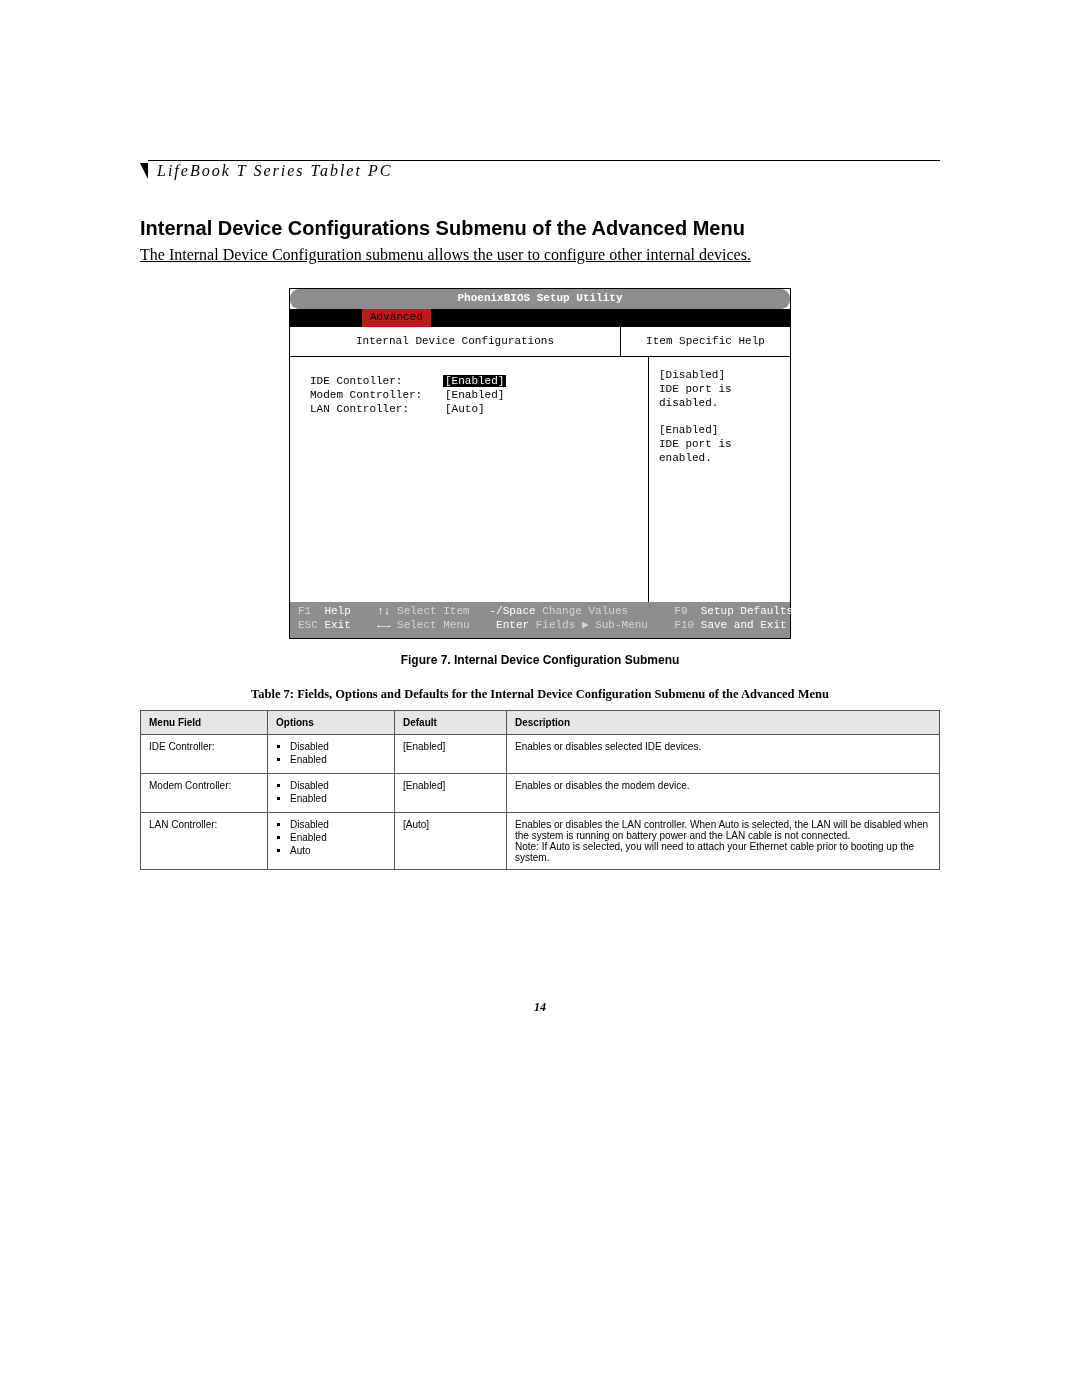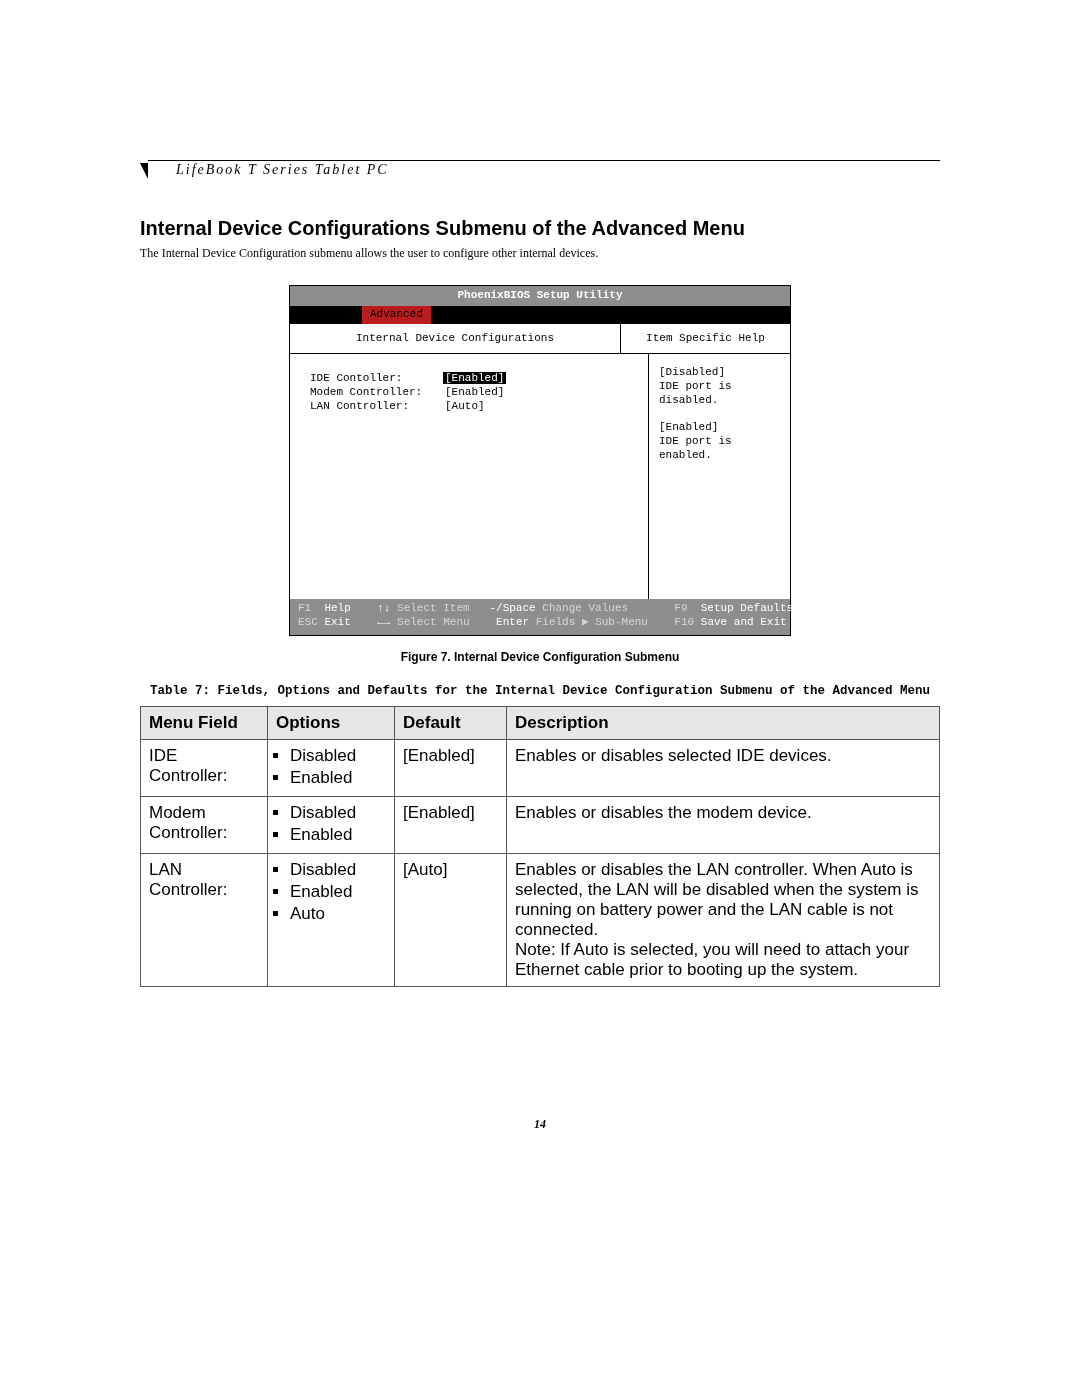--- a/index.html
+++ b/index.html
@@ -27,51 +27,53 @@
   }
   .wedge {
     width: 0;
     height: 0;
     border-top: 16px solid #000;
     border-left: 8px solid transparent;
     margin-left: -8px;
   }
   .running {
     font-style: italic;
-    font-size: 14px;
+    font-size: 16px;
     letter-spacing: 2px;
-    margin-left: 28px;
+    margin-left: 9px;
     margin-top: -1px;
   }
   h2.section {
     font-family: Arial, Helvetica, sans-serif;
     font-weight: bold;
     font-size: 20px;
     margin: 38px 0 6px 0;
   }
   p.intro {
-    font-size: 12px;
+    font-size: 16px;
     margin: 4px 0 24px 0;
+    text-decoration: underline;
   }
 
   
   .bios {
     width: 500px;
     margin: 0 auto;
     border: 1px solid #000;
     font-family: 'Courier New', monospace;
     font-size: 11px;
     line-height: 1.25;
   }
   .bios-title {
     background: #8e8e8e;
     color: #fff;
     font-weight: bold;
     text-align: center;
     padding: 3px 0 3px 0;
+    border-radius: 9px;
   }
   .bios-menu {
     background: #000;
     display: flex;
   }
   .bios-tab {
     background: #b91c1c;
     color: #000;
     padding: 2px 8px;
     margin-left: 72px;
@@ -127,32 +129,32 @@
   .bf-arrow { color: #fff; }
 
   .fig-caption {
     font-family: Arial, Helvetica, sans-serif;
     font-weight: bold;
     font-size: 12px;
     text-align: center;
     margin: 14px 0 20px 0;
   }
   .table-caption {
-    font-family: Liberation Mono, monospace;
+    font-family: Liberation Serif, serif;
     font-weight: bold;
     font-size: 12.5px;
     text-align: center;
     margin: 0 0 8px 0;
   }
 
   table.fields {
     width: 100%;
     border-collapse: collapse;
     font-family: Arial, Helvetica, sans-serif;
-    font-size: 17px;
+    font-size: 10px;
   }
   table.fields th {
     background: #e6e6e6;
     text-align: left;
     font-weight: bold;
     padding: 6px 8px;
     border: 1px solid #555;
   }
   table.fields td {
     vertical-align: top;

